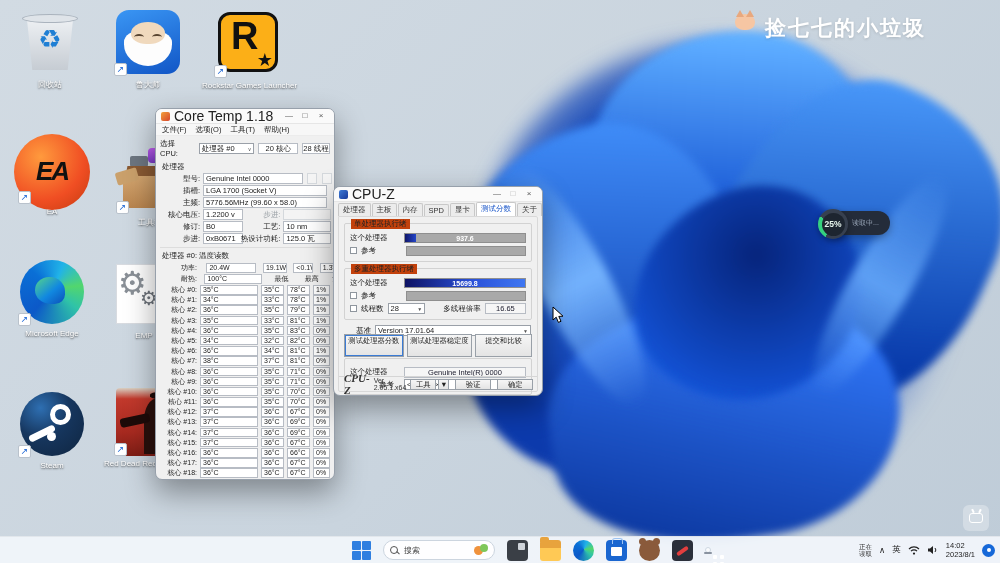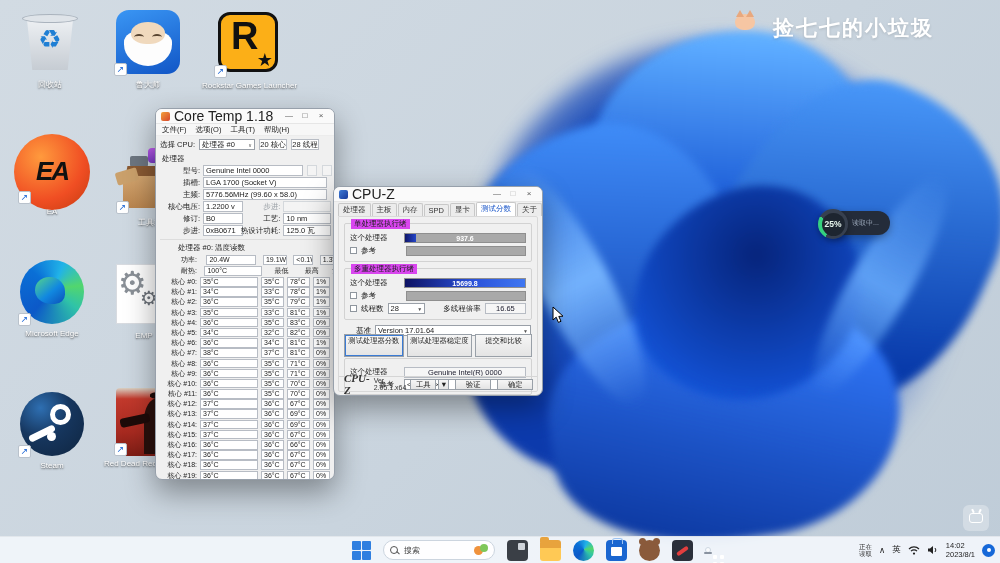--- a/index.html
+++ b/index.html
@@ -12,21 +12,21 @@
   .p-base{left:50px;top:30px;width:500px;height:490px;border-radius:50%;background:radial-gradient(circle at 45% 45%,#2f6fe0 0%,#1240a6 42%,rgba(16,48,130,0) 70%);filter:blur(10px);}
   .p-l{left:30px;top:120px;width:300px;height:340px;border-radius:60% 40% 55% 45%/55% 45% 60% 40%;background:linear-gradient(200deg,#4f95f2,#123a9d 75%);transform:rotate(-18deg);}
   .p-r{left:300px;top:70px;width:270px;height:330px;border-radius:45% 55% 50% 50%/60% 40% 55% 45%;background:linear-gradient(160deg,#5aa2f5,#0e3a9b 80%);transform:rotate(24deg);}
   .p-t{left:170px;top:20px;width:290px;height:230px;border-radius:55% 45% 50% 50%/60% 60% 40% 40%;background:linear-gradient(180deg,#6cb2f8,#1a50c0 85%);transform:rotate(4deg);}
   .p-b{left:130px;top:290px;width:350px;height:240px;border-radius:50% 50% 45% 55%/45% 55% 55% 45%;background:linear-gradient(20deg,#0c2f86,#3a77e8 85%);transform:rotate(-8deg);}
   .p-c{left:225px;top:170px;width:210px;height:230px;border-radius:50% 50% 58% 42%/55% 45% 55% 45%;background:radial-gradient(circle at 40% 35%,#0a2470,#1b54c8 80%);transform:rotate(40deg);}
   .p-hl1{left:120px;top:140px;width:70px;height:270px;border-radius:50%;background:linear-gradient(rgba(190,224,255,0),rgba(143,198,255,.8),rgba(190,224,255,0));transform:rotate(-28deg);}
   .p-hl2{left:430px;top:150px;width:60px;height:250px;border-radius:50%;background:linear-gradient(rgba(190,224,255,0),rgba(130,190,255,.7),rgba(190,224,255,0));transform:rotate(30deg);}
 
   
-  #watermark{position:absolute;left:735px;top:14px;display:flex;align-items:center;color:#fff;z-index:3;gap:8px;}
+  #watermark{position:absolute;left:735px;top:14px;display:flex;align-items:center;color:#fff;z-index:3;}
   .cat{position:relative;width:20px;height:16px;background:#f6c6a3;border-radius:50% 50% 45% 45%;margin-right:10px;margin-top:-12px;}
   .cat::before,.cat::after{content:'';position:absolute;top:-4px;width:0;height:0;border-left:4px solid transparent;border-right:4px solid transparent;border-bottom:7px solid #e8a87e;}
   .cat::before{left:1px;} .cat::after{right:1px;}
   .wm-text{font-size:21px;font-weight:bold;letter-spacing:2px;text-shadow:0 1px 3px rgba(0,0,0,.15);}
   .wm-brand{font-size:25px;font-weight:bold;font-style:italic;margin-left:14px;letter-spacing:1px;text-shadow:0 1px 3px rgba(0,0,0,.15);}
 
   
   .dicon{position:absolute;width:92px;text-align:center;z-index:2;}
   .dicon .glyph{position:relative;width:64px;height:64px;margin:0 auto;}
   .dicon .lbl{margin-top:5px;font-size:8px;color:#fff;text-shadow:0 1px 2px rgba(0,0,0,.75);white-space:nowrap;}
@@ -88,36 +88,36 @@
 
   
   #coretemp{left:155px;top:108px;width:180px;height:372px;z-index:10;}
   .ct-selrow{display:flex;align-items:center;gap:4px;padding:3px 4px 1px 4px;font-size:7.5px;color:#222;}
   .ct-grp{font-size:7.5px;color:#222;padding:3px 4px 1px 6px;}
   .ct-frow{height:12px;white-space:nowrap;padding-left:2px;}
   .fl{display:inline-block;width:42px;text-align:right;font-size:7.5px;color:#222;margin-right:3px;vertical-align:top;line-height:11px;}
   .fl2{display:inline-block;text-align:right;font-size:7.5px;color:#222;margin:0 3px;vertical-align:top;line-height:11px;}
   .bx.f{height:10.5px;line-height:9.5px;font-size:7.5px;}
   .ct-sep{height:1px;background:#ddd;margin:2px 4px;}
-  .ct-title2{font-size:7.5px;color:#222;padding:1px 12px 2px 6px;margin-left:16px;}
+  .ct-title2{font-size:7.5px;color:#222;padding:1px 12px 2px 6px;}
   .ct-row{height:10.2px;white-space:nowrap;padding-left:2px;}
   .ct-l{display:inline-block;width:39px;text-align:right;margin-right:3px;font-size:7px;color:#222;vertical-align:top;line-height:9.5px;}
   .w100{width:100px;} .w124{width:124px;} .w40{width:40px;} .w48{width:48px;} .w10{width:10px;}
   .w58{width:58px;} .w23{width:23px;margin-left:3px;} .w17{width:17px;margin-left:3px;}
   .w50{width:50px;} .w24p{width:24px;margin-left:2px;} .w20p{width:20px;margin-left:2px;} .w18p{width:18px;margin-left:2px;}
   .hdr{display:inline-block;font-size:7px;color:#222;text-align:center;vertical-align:top;line-height:9.5px;}
 
   
   #cpuz{left:333px;top:186px;width:210px;height:210px;z-index:20;}
   .tabs{display:flex;align-items:flex-end;padding:2px 4px 0 4px;height:14px;background:#f0f0f0;}
   .tab{font-size:7.5px;color:#333;padding:1px 4px;border:1px solid #c8c8c8;border-bottom:none;background:#ececec;border-radius:2px 2px 0 0;margin-right:1px;white-space:nowrap;}
   .tab.active{background:#fff;color:#1b57c9;padding-bottom:2px;}
   .cz-panel{position:absolute;left:4px;top:29px;right:4px;bottom:3px;background:#f0f0f0;border:1px solid #d9d9d9;border-radius:0 2px 2px 2px;}
   .grp{position:relative;border:1px solid #d2d2d2;border-radius:2px;margin:6px 5px 4px 5px;padding:7px 5px 4px 5px;}
-  .grp .gt{position:absolute;top:-5px;left:6px;background:#d946ef;padding:0 3px;font-size:7.5px;color:#222;}
+  .grp .gt{position:absolute;top:-5px;left:6px;background:#c2410c;padding:0 3px;font-size:7.5px;color:#222;}
   .cz-row{display:flex;align-items:center;height:13px;font-size:7.5px;color:#222;gap:4px;}
   .cz-lab{width:50px;flex:none;}
   .bar{position:relative;flex:1;height:10px;background:#a9a9a9;border:1px solid #8f8f8f;}
   .bar .fill{position:absolute;left:0;top:0;bottom:0;background:linear-gradient(90deg,#10166a,#2446c8);}
   .bar .val{position:absolute;inset:0;text-align:center;font-size:7px;color:#fff;line-height:9px;font-weight:bold;}
   .fill.multi{width:100%;background:linear-gradient(90deg,#0d1263,#2a50d8 55%,#3f77f2);}
   .chk{width:7px;height:7px;background:#fff;border:1px solid #8f969e;flex:none;}
   .inset{background:#f6f6f6;border:1px solid #b7bcc4;height:11px;line-height:10px;font-size:7.5px;text-align:center;color:#223;}
   .pbtn{background:linear-gradient(#f6f6f6,#e4e4e4);border:1px solid #99a0a8;font-size:7.3px;height:23px;line-height:11px;text-align:center;color:#222;white-space:nowrap;}
   .pbtn.def{outline:1px solid #3b7bd4;outline-offset:-2px;}
@@ -315,21 +315,21 @@
       <span>选项(O)</span>
       <span>工具(T)</span>
       <span>帮助(H)</span>
     </div>
     <div class="ct-selrow">
       <span>选择 CPU:</span>
       <span class="combo" style="width:56px;">
         <span>处理器 #0</span>
           <span class="caret">∨</span>
       </span>
-      <span class="bx f" style="width:28px;text-align:center;padding-left:0;">20 核心</span>
+      <span class="bx f" style="width:40px;text-align:center;padding-left:0;">20 核心</span>
       <span class="bx f" style="width:28px;text-align:center;padding-left:0;">28 线程</span>
     </div>
     <div class="ct-grp">处理器</div>
     <div class="ct-frow">
       <span class="fl">型号:</span><span class="bx f w100">Genuine Intel 0000</span>
       <span class="bx f w10 gbx"></span>
       <span class="bx f w10 gbx"></span>
     </div>
     <div class="ct-frow">
       <span class="fl">插槽:</span><span class="bx f w124">LGA 1700 (Socket V)</span>

